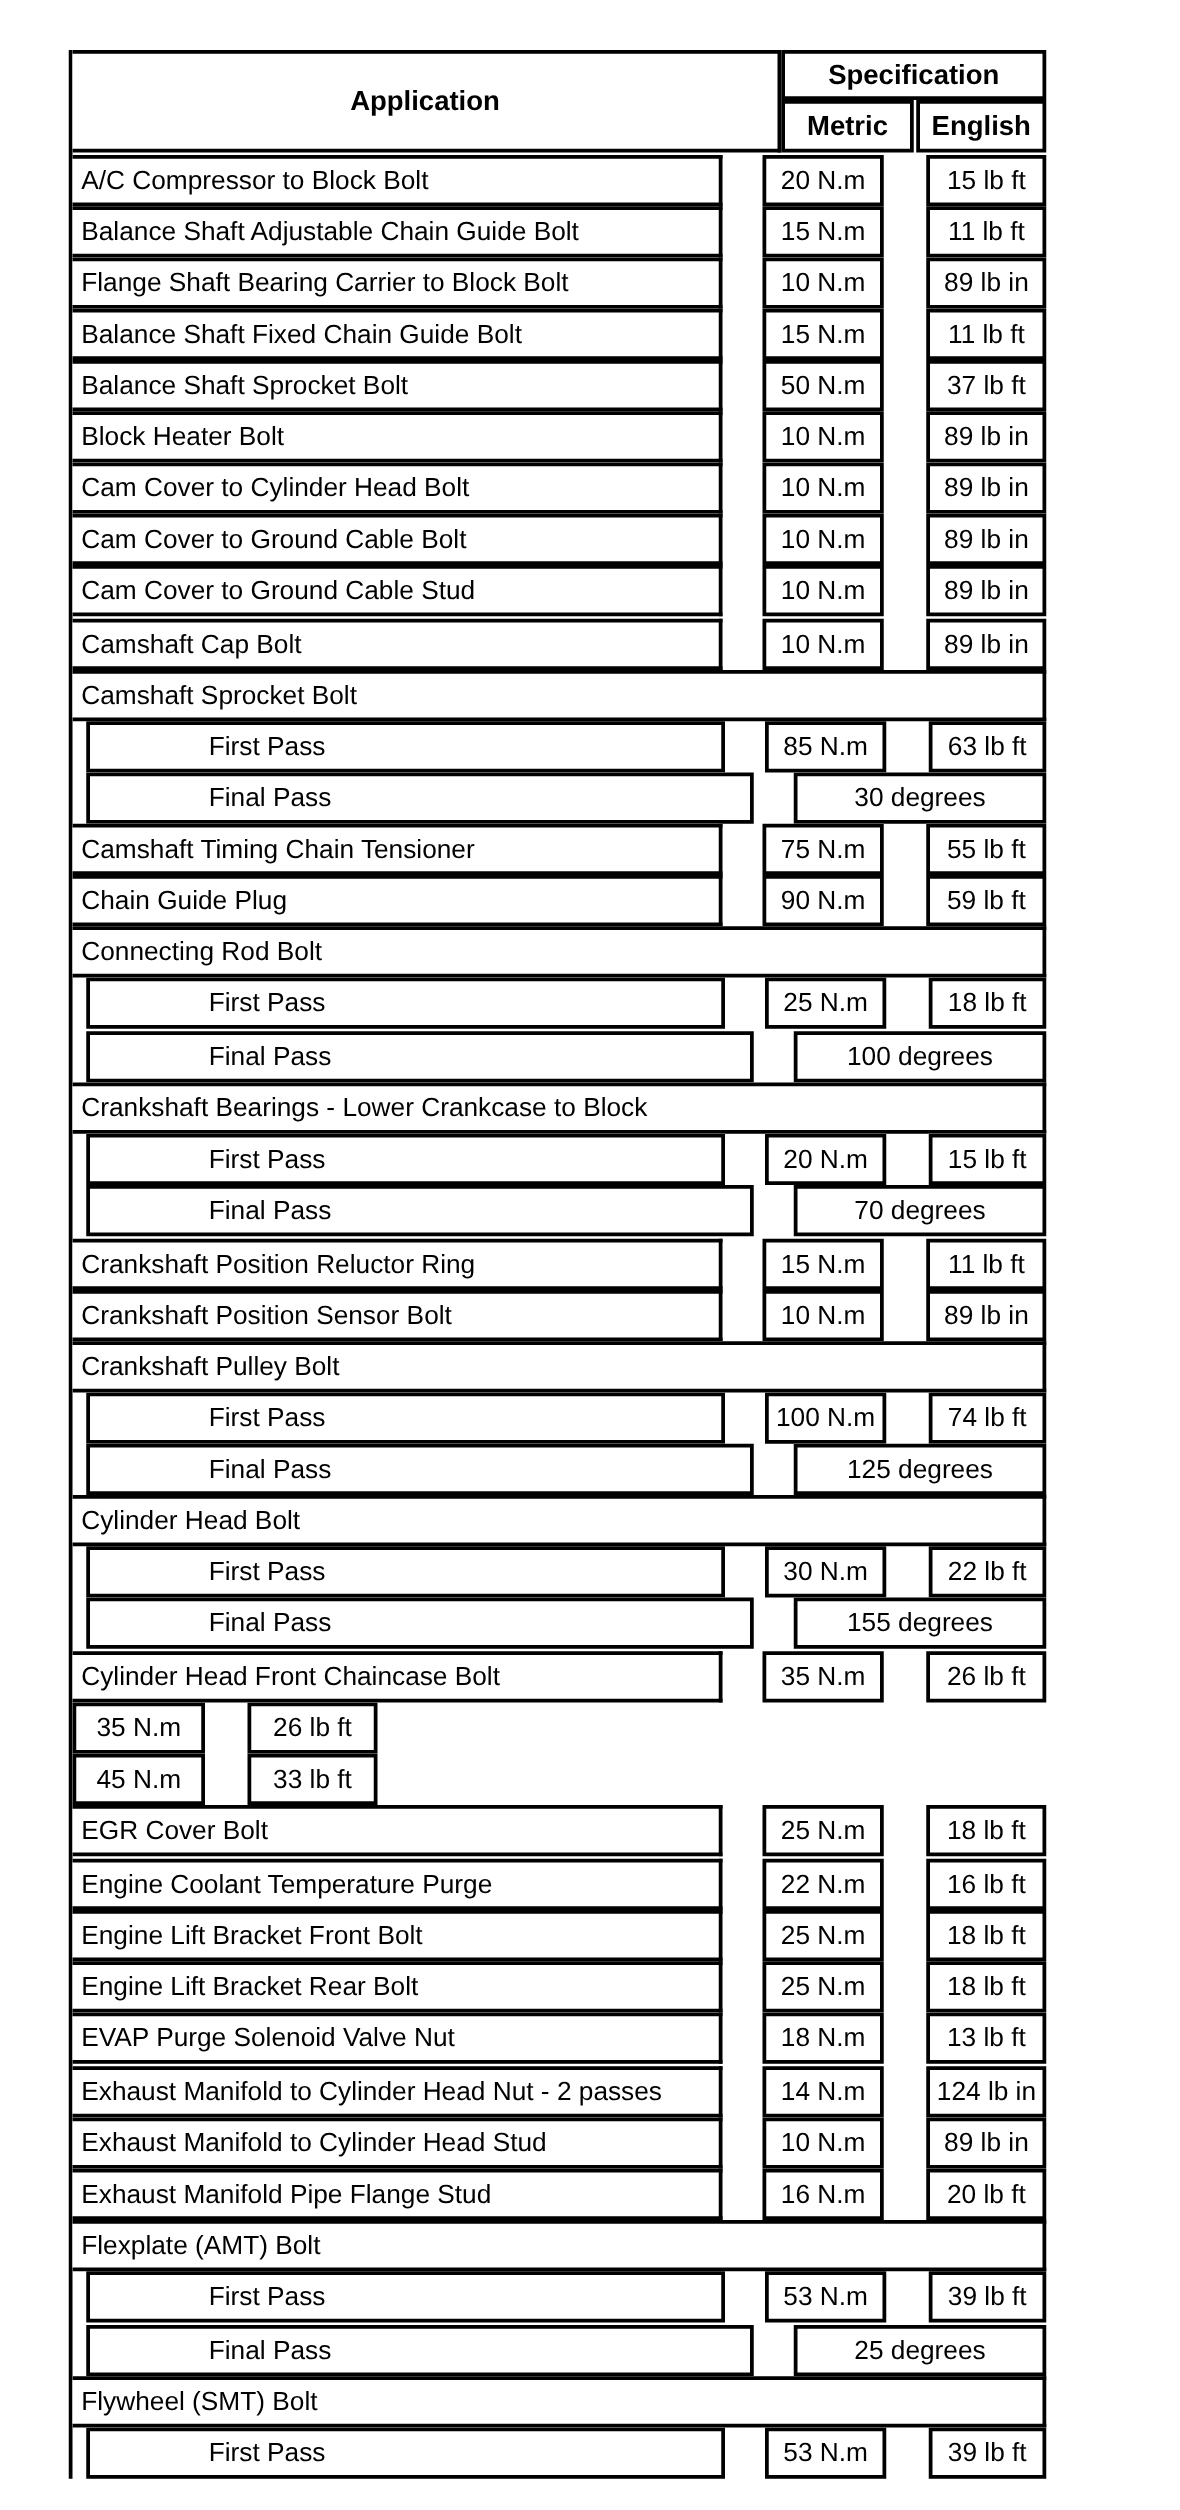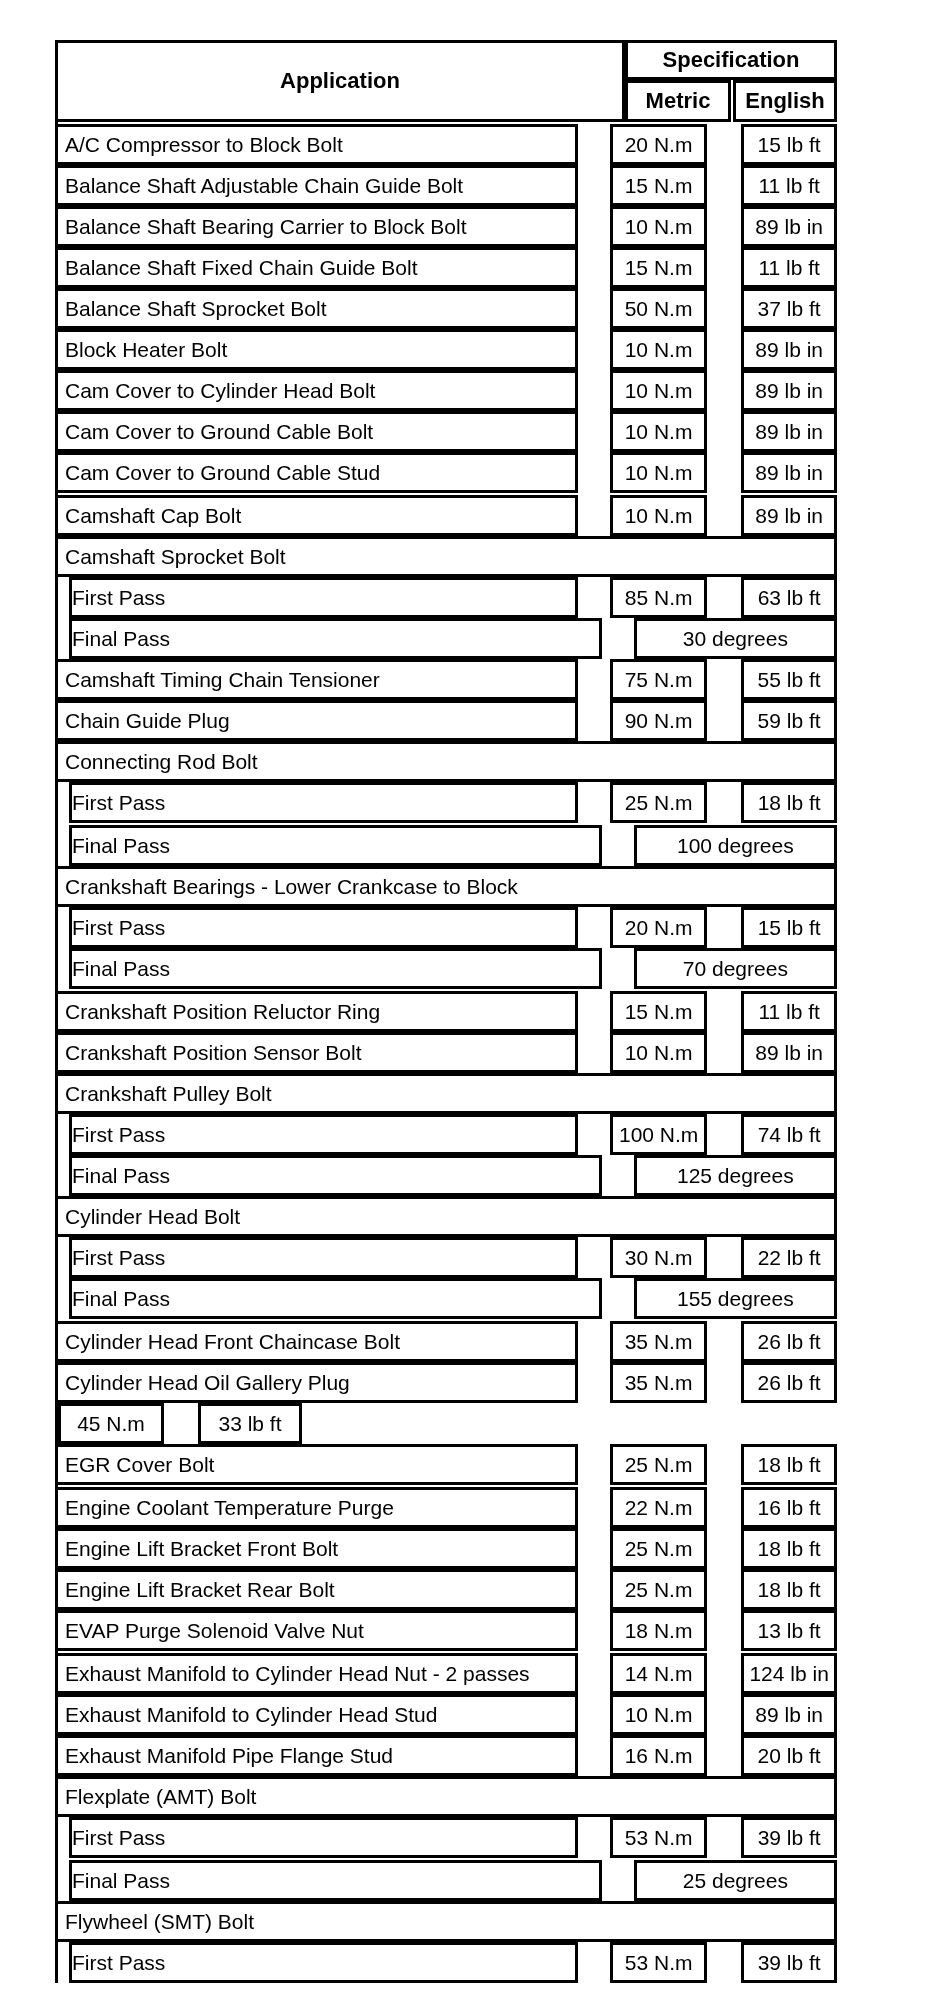--- a/index.html
+++ b/index.html
@@ -36,21 +36,21 @@
   .specH { width: 212px; height: 40px; border-left: 3px solid #000; }
   .mEng { display: flex; }
   .mH { width: 106px; height: 42px; border-left: 3px solid #000; }
   .eH { width: 104px; height: 42px; margin-left: 2px; border-left: 3px solid #000; }
   
   .row { display: flex; height: 41px; gap: 32px; }
   .row.dbl { margin-top: 2px; }            
   .row.sub, .row.subspan { margin-left: 11px; }  
   .app { width: 567px; padding-left: 7px; }
   .grp { width: 779px; padding-left: 7px; }
-  .sub-app { width: 556px; border-left: 3px solid #000; }
+  .sub-app { width: 556px; border-left: 3px solid #000; padding-left: 95px; }
   .metric { width: 106px; border-left: 3px solid #000; justify-content: center; }
   .english { width: 104px; margin-left: 2px; border-left: 3px solid #000; justify-content: center; }
   .span2 { width: 212px; border-left: 3px solid #000; justify-content: center; }
 </style>
 </head>
 <body>
 
 <div class="tableBox">
   <div class="hdr">
     <div class="c hcell appH">Application</div>
@@ -67,21 +67,21 @@
         <div class="c app">A/C Compressor to Block Bolt</div>
         <div class="c metric">20 N.m</div>
         <div class="c english">15 lb ft</div>
       </div>
       <div class="row item">
         <div class="c app">Balance Shaft Adjustable Chain Guide Bolt</div>
         <div class="c metric">15 N.m</div>
         <div class="c english">11 lb ft</div>
       </div>
       <div class="row item">
-        <div class="c app">Balance Shaft Bearing Carrier to Block Bolt</div>
+        <div class="c app">Flange Shaft Bearing Carrier to Block Bolt</div>
         <div class="c metric">10 N.m</div>
         <div class="c english">89 lb in</div>
       </div>
       <div class="row item">
         <div class="c app">Balance Shaft Fixed Chain Guide Bolt</div>
         <div class="c metric">15 N.m</div>
         <div class="c english">11 lb ft</div>
       </div>
       <div class="row item">
         <div class="c app">Balance Shaft Sprocket Bolt</div>
@@ -192,21 +192,20 @@
       <div class="row subspan">
         <div class="c sub-app">Final Pass</div>
         <div class="c span2">155 degrees</div>
       </div>
       <div class="row item dbl">
         <div class="c app">Cylinder Head Front Chaincase Bolt</div>
         <div class="c metric">35 N.m</div>
         <div class="c english">26 lb ft</div>
       </div>
       <div class="row item">
-        <div class="c app">Cylinder Head Oil Gallery Plug</div>
         <div class="c metric">35 N.m</div>
         <div class="c english">26 lb ft</div>
       </div>
       <div class="row item">
         <div class="c metric">45 N.m</div>
         <div class="c english">33 lb ft</div>
       </div>
       <div class="row item">
         <div class="c app">EGR Cover Bolt</div>
         <div class="c metric">25 N.m</div>

